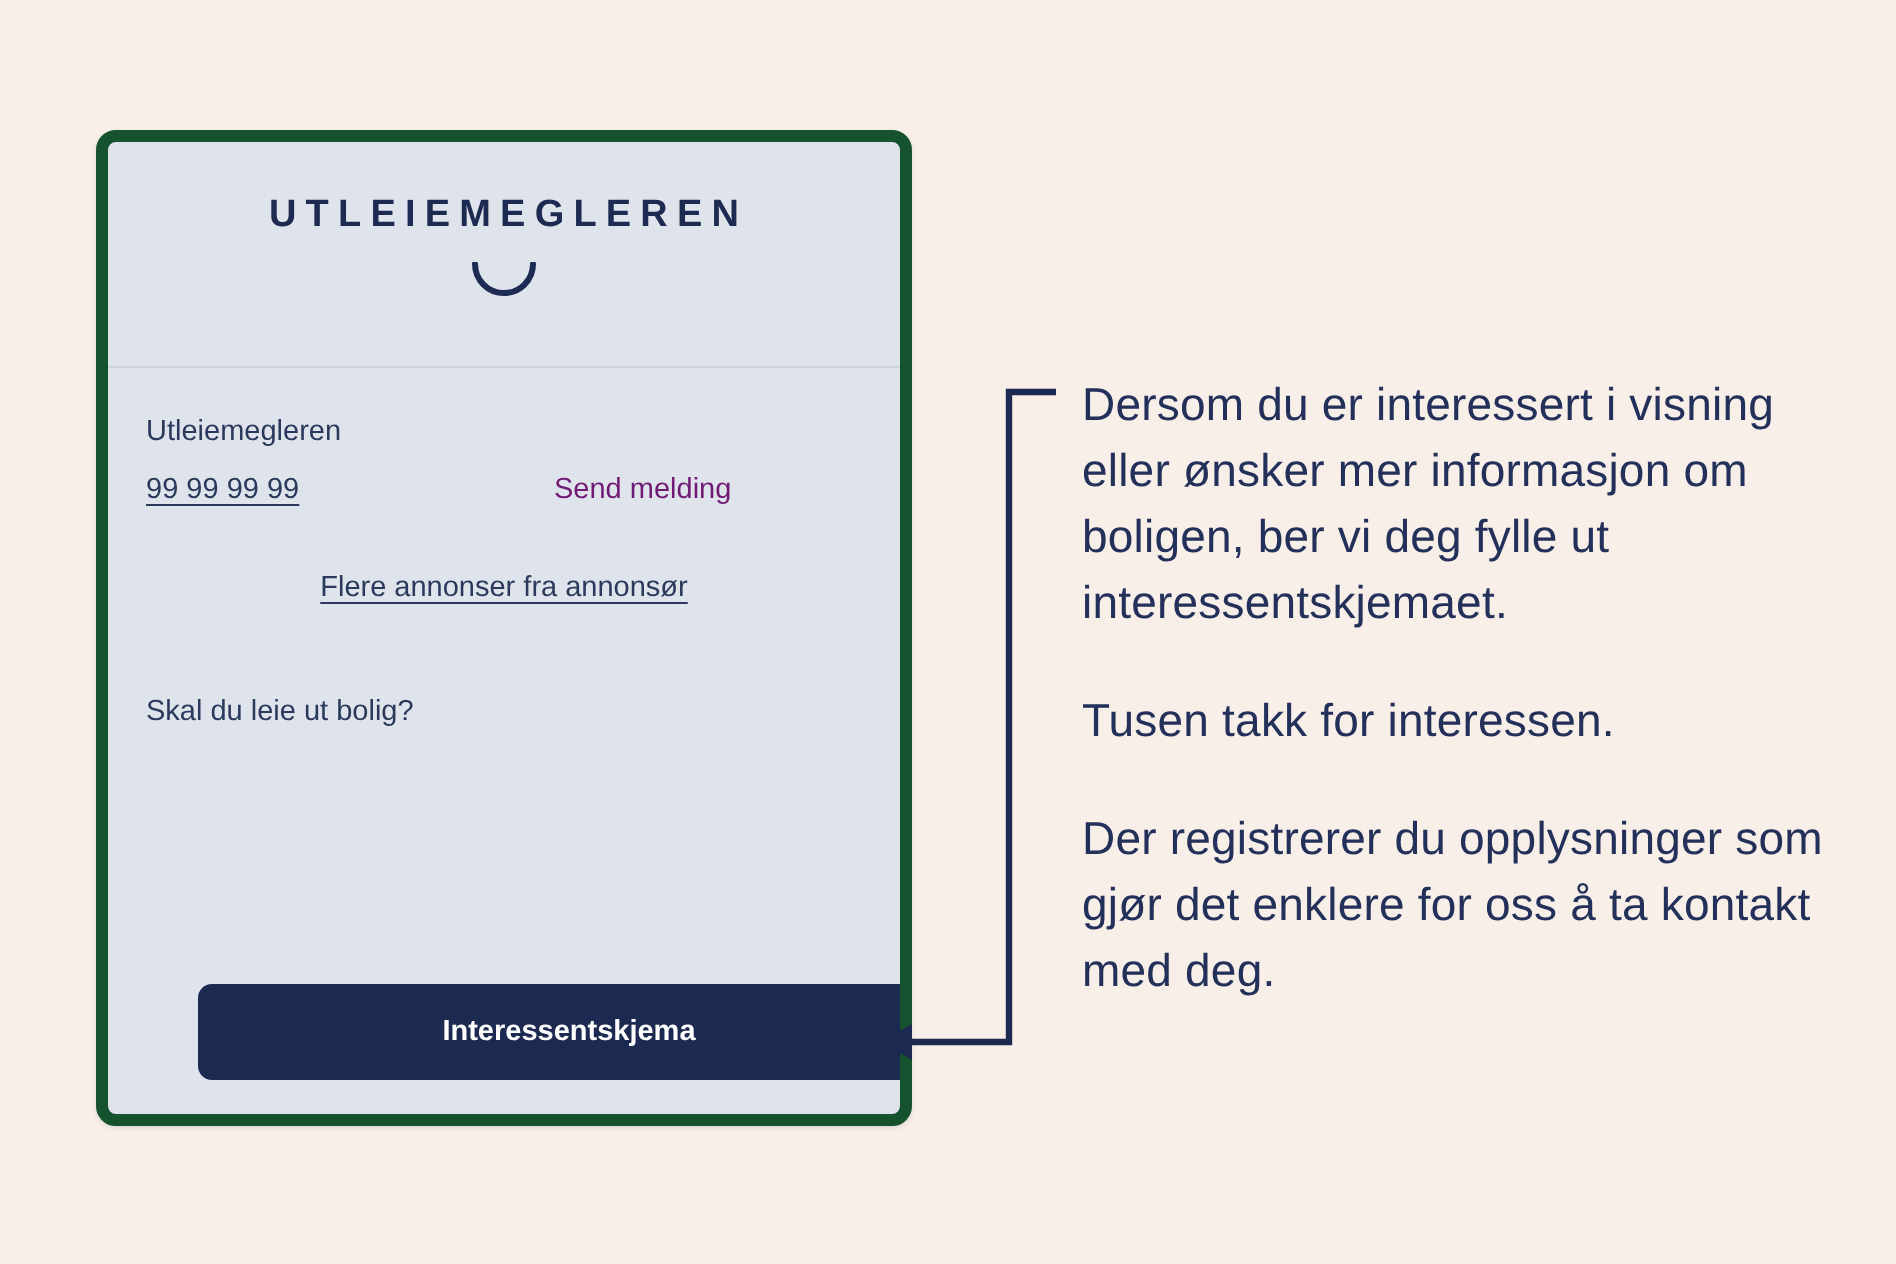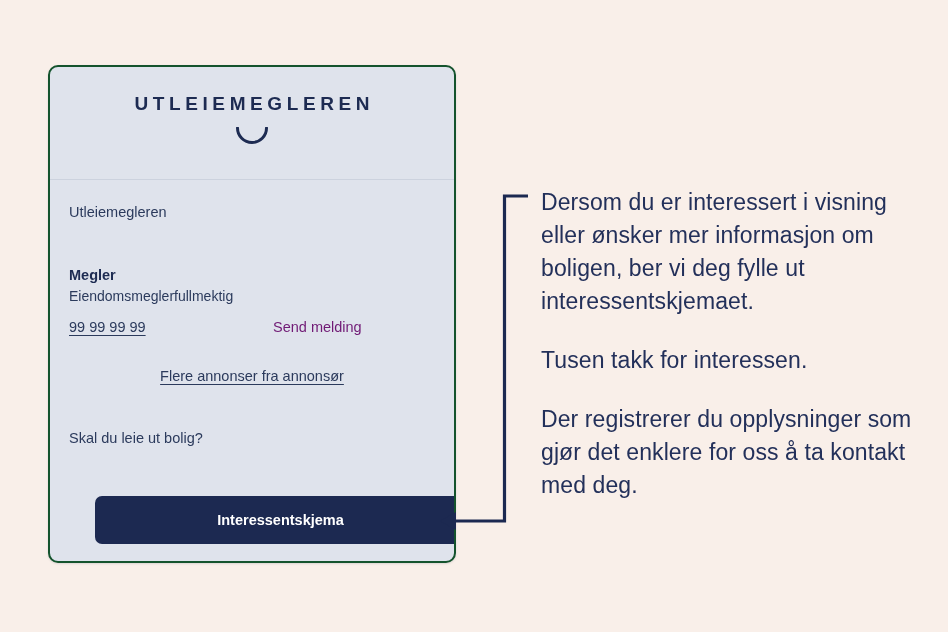--- a/index.html
+++ b/index.html
@@ -18,21 +18,21 @@
   }
 
   
   .card {
     position: absolute;
     left: 48px;
     top: 65px;
     width: 408px;
     height: 498px;
     background: #dfe3ec;
-    border: 2px solid #14532d;
+    border: 6px solid #14532d;
     border-radius: 10px;
     box-shadow: 0 1px 2px rgba(90, 95, 110, 0.18);
     box-sizing: border-box;
     overflow: hidden;
   }
 
   .card-header {
     height: 113px;
     border-bottom: 1px solid #ccd2de;
     box-sizing: border-box;
@@ -200,24 +200,20 @@
     <svg class="brand-smile" viewBox="0 0 34 18">
       <path d="M2.5 1 A 14.5 14.5 0 0 0 31.5 1" fill="none" stroke="#1d2b52" stroke-width="3" stroke-linecap="round"></path>
     </svg>
   </div>
 
   <div class="card-body">
 
     <div class="pad">
       <div class="agency-name">Utleiemegleren</div>
 
-      <div class="agent-block">
-        <div class="agent-role">Megler</div>
-        <div class="agent-title">Eiendomsmeglerfullmektig</div>
-      </div>
 
       <div class="contact-row">
         <span class="phone-link">99 99 99 99</span>
         <span class="send-message">Send melding</span>
       </div>
 
       <div class="links-block">
         <span class="link-underlined">Flere annonser fra annonsør</span>
         <span class="link-plain">Skal du leie ut bolig?</span>
       </div>

